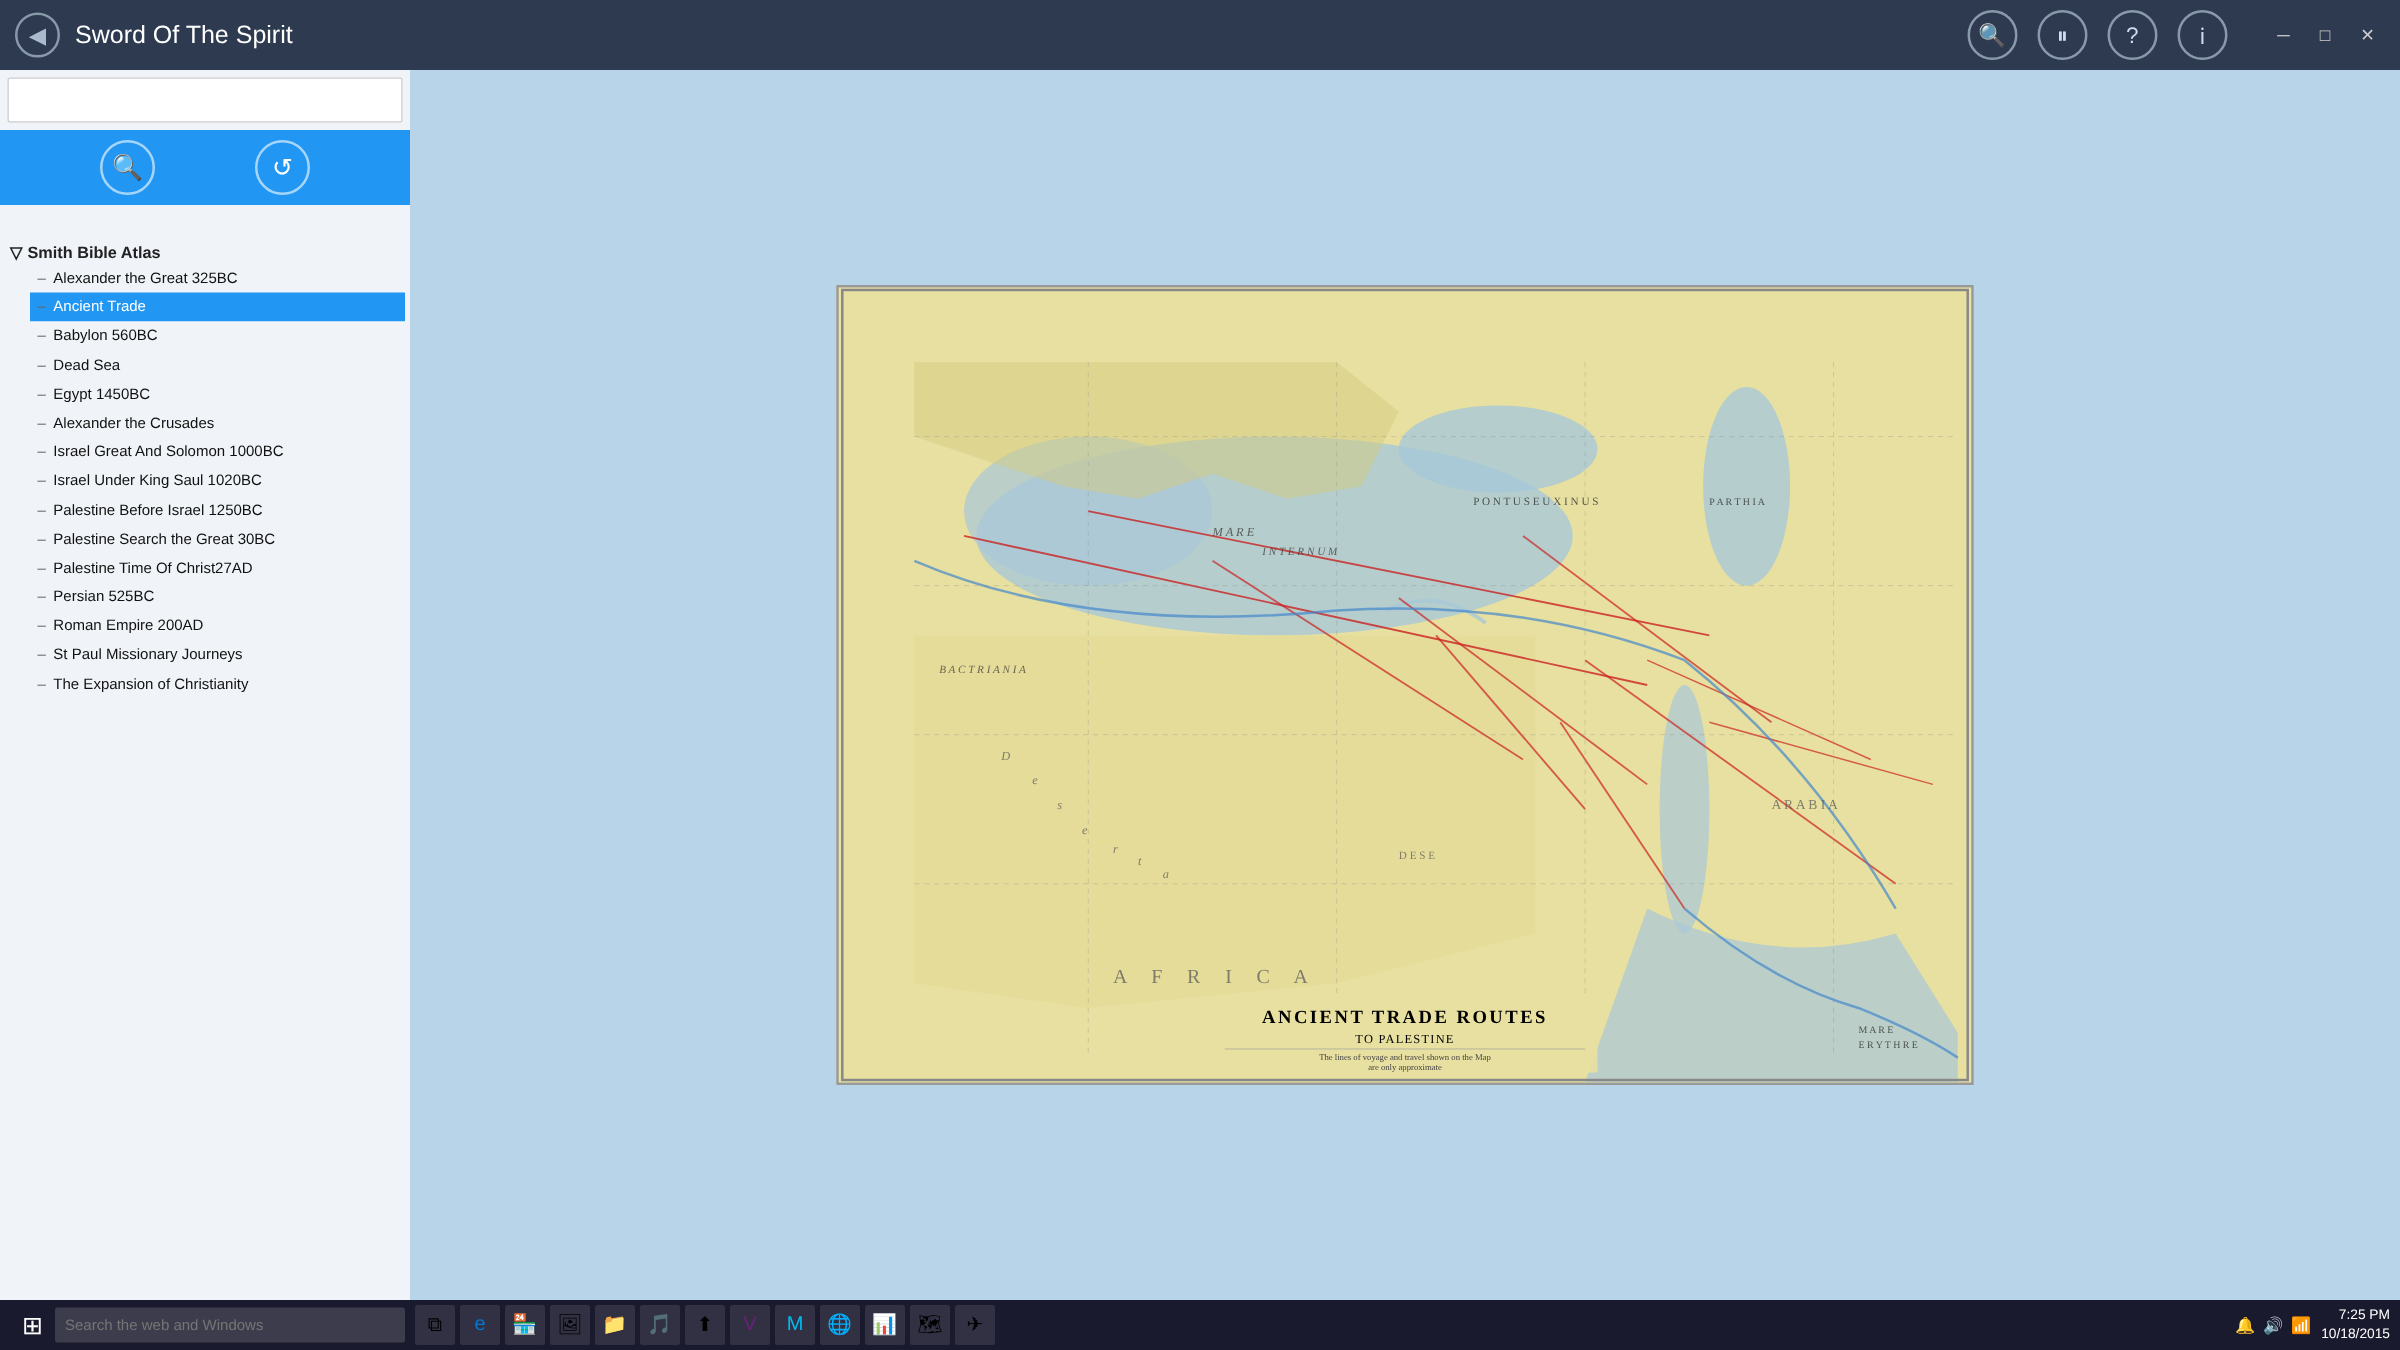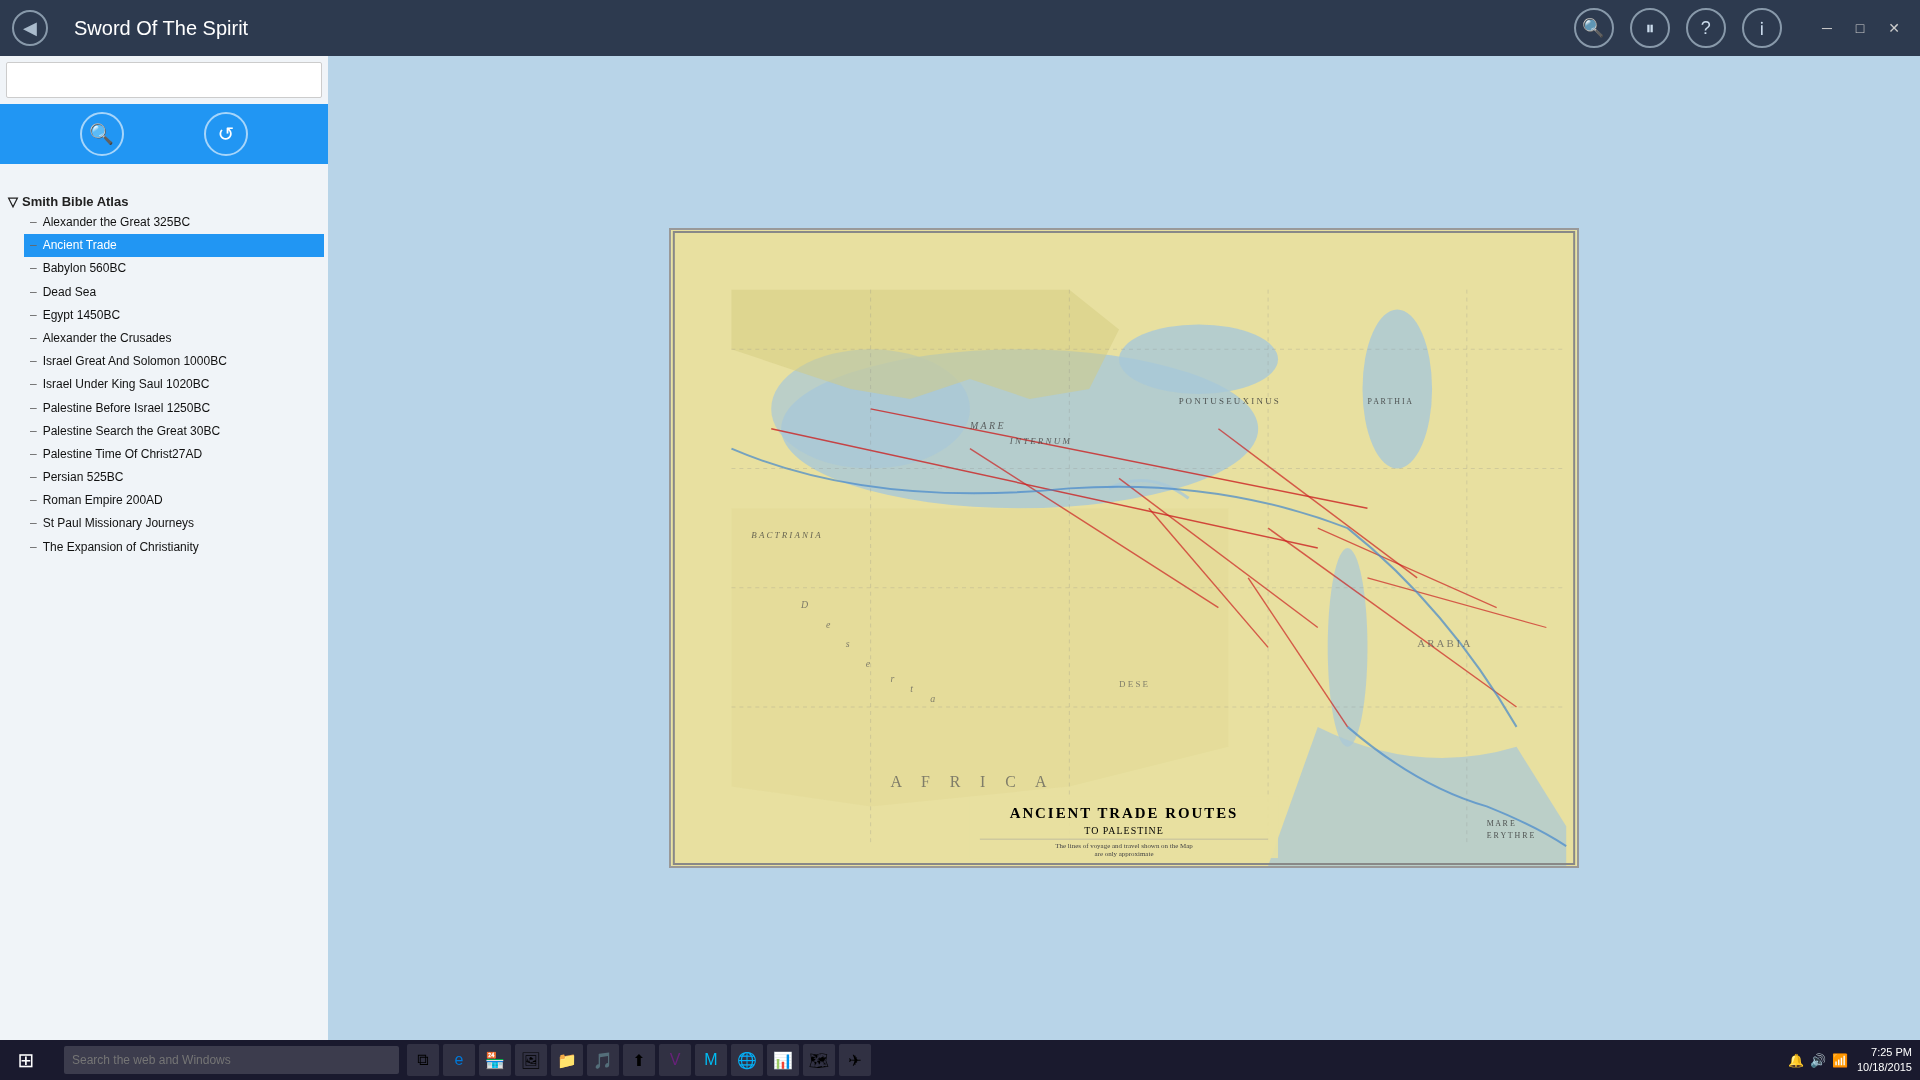--- a/index.html
+++ b/index.html
@@ -27,21 +27,20 @@
       background: transparent;
       display: flex; align-items: center; justify-content: center;
       cursor: pointer;
       color: #aabbcc;
       font-size: 18px;
     }
     .app-title {
       color: white;
       font-size: 20px;
       font-weight: 400;
-      margin-left: 14px;
     }
     .title-right {
       display: flex;
       align-items: center;
       gap: 16px;
     }
     .title-icon-btn {
       width: 40px; height: 40px;
       border-radius: 50%;
       border: 2px solid #8899aa;
@@ -183,29 +182,29 @@
       bottom: 0;
     }
     .taskbar-start {
       width: 36px; height: 36px;
       display: flex; align-items: center; justify-content: center;
       cursor: pointer;
       color: white;
       font-size: 20px;
     }
     .taskbar-search {
-      width: 335px;
+      width: 280px;
       height: 28px;
       background: rgba(255,255,255,0.15);
       border: none;
       border-radius: 2px;
       color: #ccc;
       padding: 0 8px;
       font-size: 12px;
-      margin-left: 20px;
+      margin-left: 0;
     }
     .taskbar-apps {
       display: flex;
       align-items: center;
       gap: 4px;
       margin-left: 8px;
     }
     .taskbar-app {
       width: 32px; height: 32px;
       background: rgba(255,255,255,0.1);

